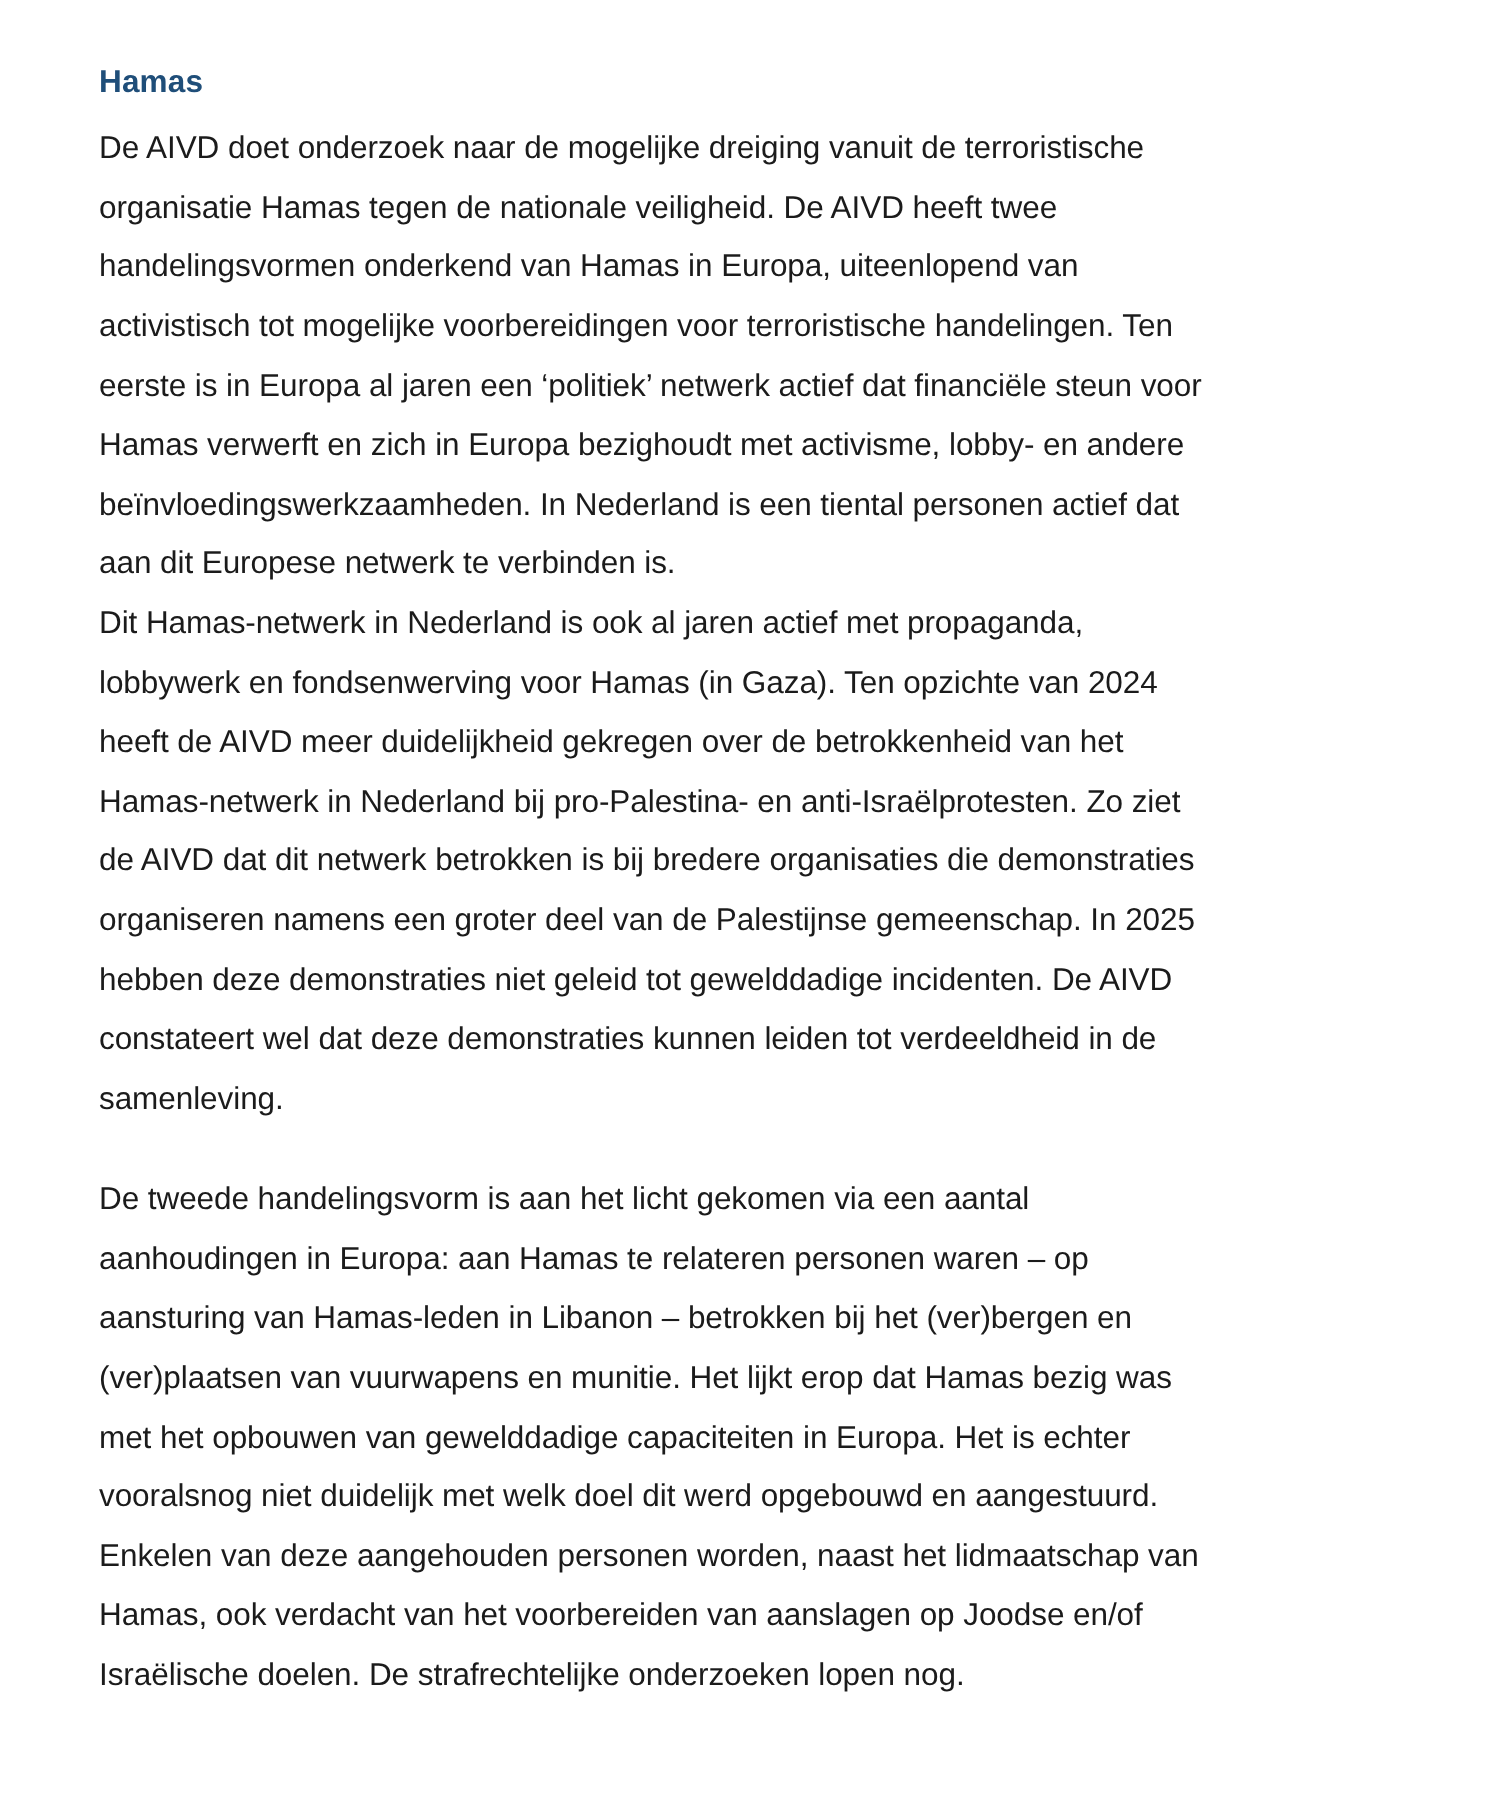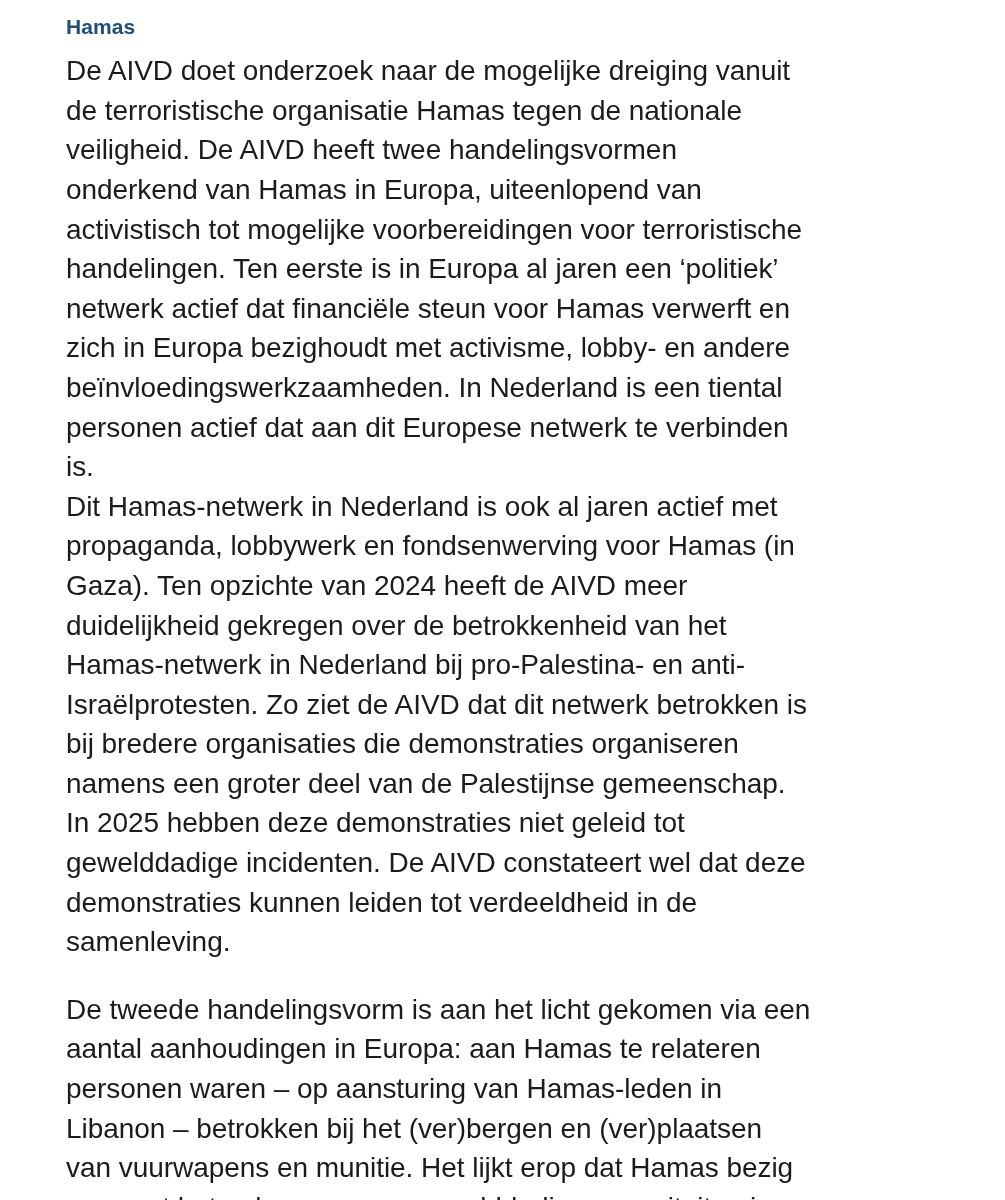--- a/index.html
+++ b/index.html
@@ -12,32 +12,32 @@
     height: 1200px;
     font-family: "Liberation Sans", sans-serif;
     color: #1a1a1a;
     overflow: hidden;
   }
   .page {
     position: relative;
     width: 924px;
     height: 1200px;
     box-sizing: border-box;
-    padding: 14px 110px 0 66px;
+    padding: 42px 110px 0 66px;
   }
   .section-heading {
     font-size: 21px;
     font-weight: bold;
     color: #1f4e79;
     letter-spacing: 0.1px;
     margin: 0 0 12px 0;
     line-height: 1.2;
   }
   .body-paragraph {
-    font-size: 28px;
+    font-size: 21px;
     line-height: 39.6px;
     color: #1b1b1b;
     margin: 0;
     letter-spacing: -0.05px;
     font-weight: 400;
   }
   .para-gap {
     height: 28px;
   }
 </style>

